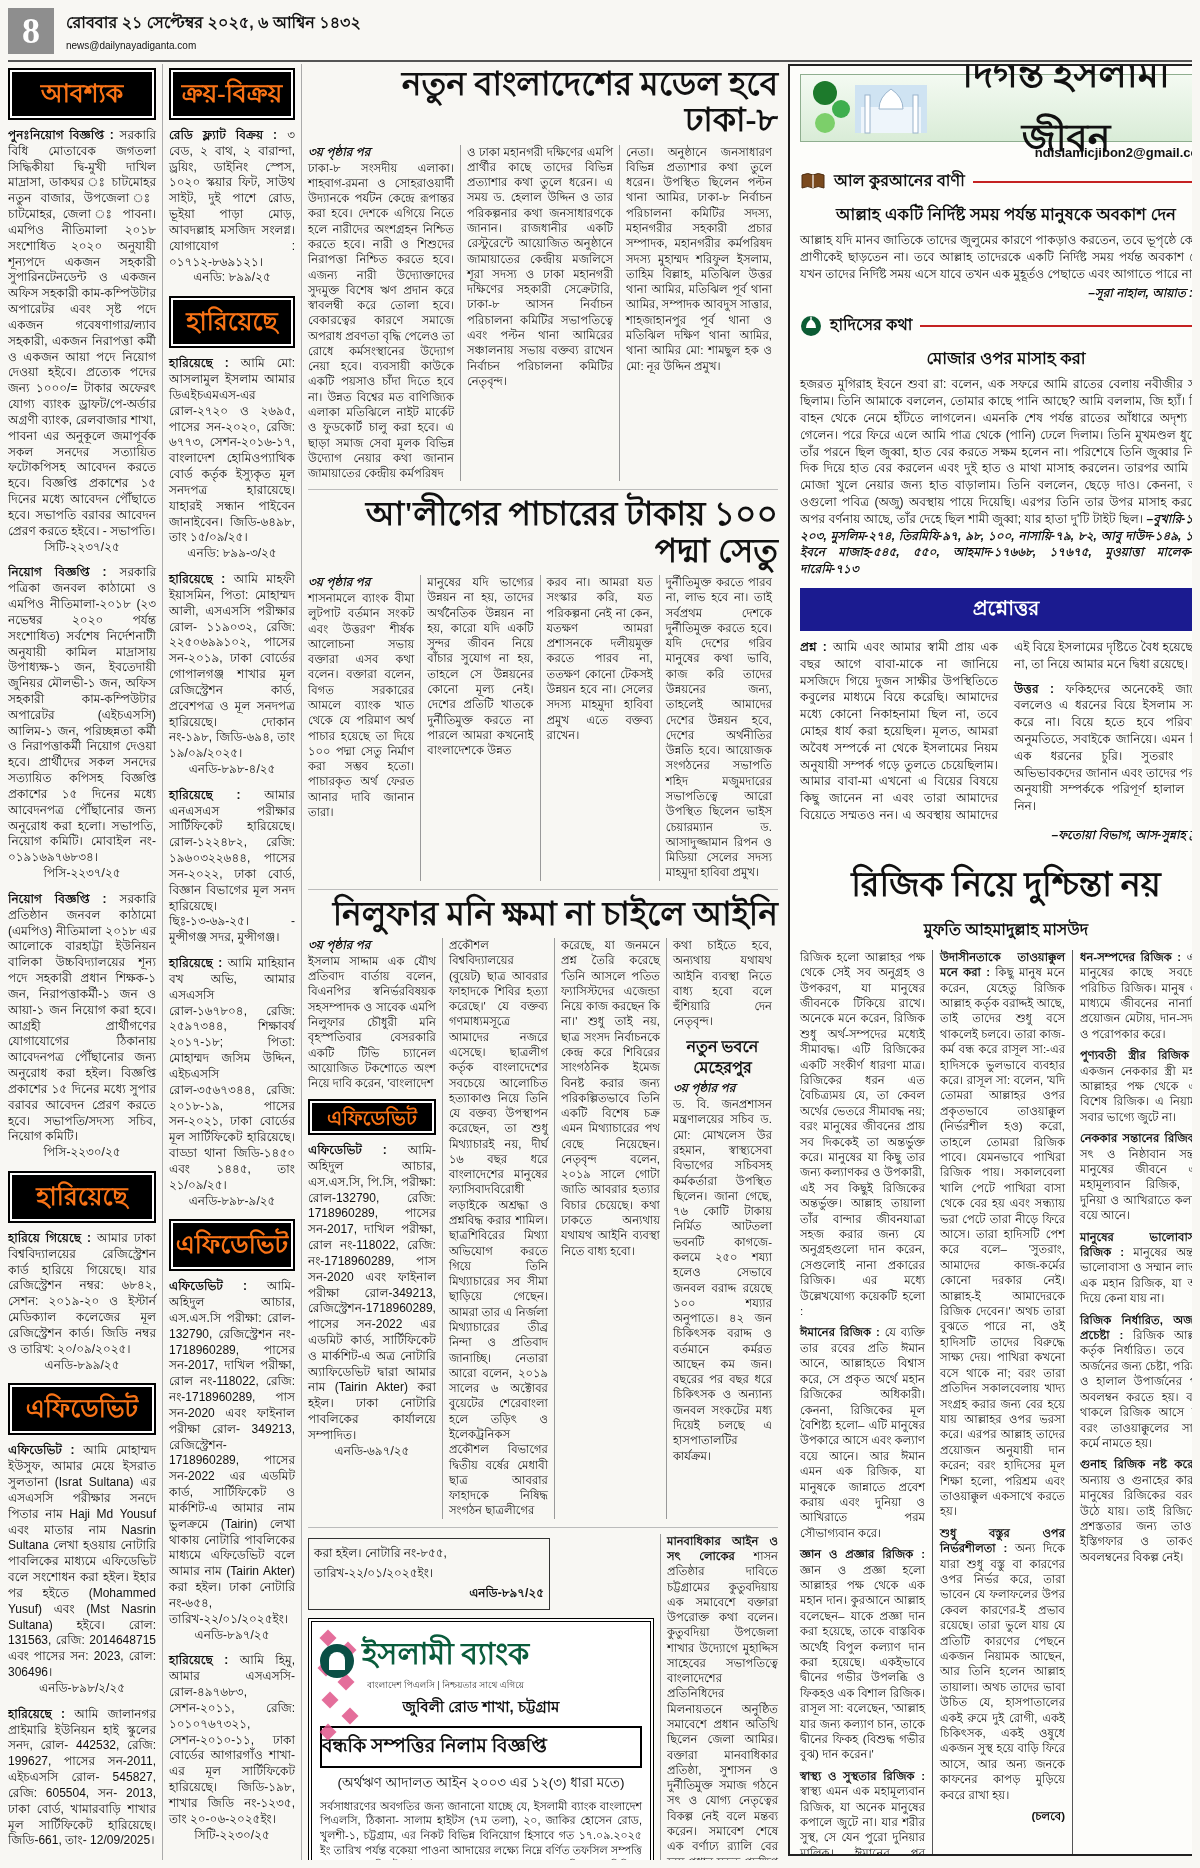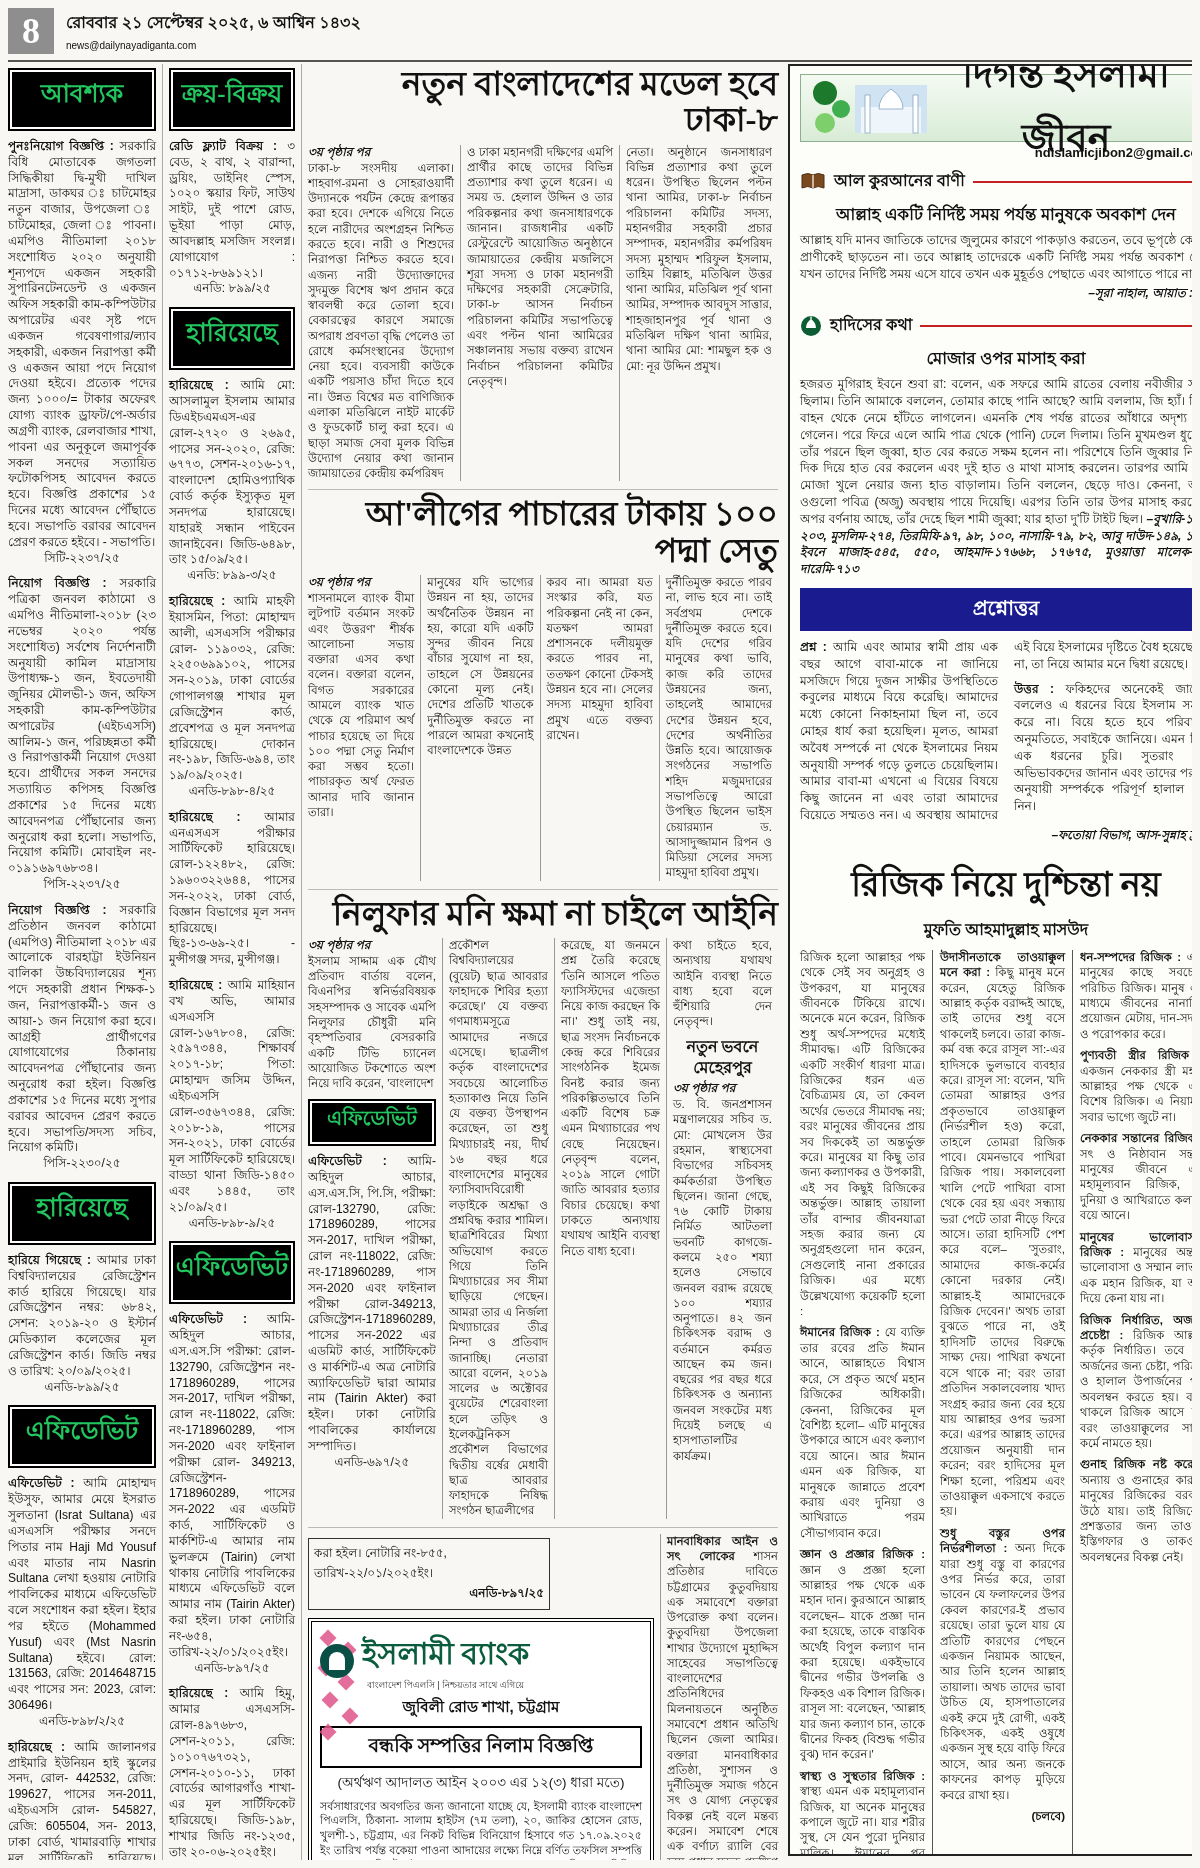--- a/index.html
+++ b/index.html
@@ -20,22 +20,22 @@
   .brand .wave{position:absolute;left:8px;top:16px;width:120px;height:10px;}
   .brand-text{position:relative;font-size:40px;font-weight:bold;font-family:"Liberation Serif",serif;letter-spacing:1px;}
 
   
   .main{display:flex;gap:0;margin-top:2px;height:1796px;overflow:hidden;}
   .colA{width:148px;flex:none;padding-right:6px;}
   .colB{width:126px;flex:none;border-left:1px solid #aaa;padding:0 6px;}
   .mid {width:470px;flex:none;border-left:1px solid #aaa;padding:0 6px;}
   .islam{width:436px;flex:none;margin-left:4px;}
 
-  .banner{background:#000;color:#22c55e;text-align:center;font-weight:bold;font-size:25px;
-          padding:4px 0 12px;border:2px solid #000;box-shadow:inset 0 0 0 2px #fff;
+  .banner{background:#000;color:#f97316;text-align:center;font-weight:bold;font-size:25px;
+          padding:4px 0 1px;border:2px solid #000;box-shadow:inset 0 0 0 2px #fff;
           margin:4px 0 8px;font-family:"Liberation Serif",serif;}
   .entry{font-size:12px;line-height:1.32;text-align:justify;margin-bottom:10px;}
   .entry .tail{display:block;text-align:center;font-weight:normal;}
 
   
   .headline{font-size:33px;font-weight:bold;text-align:right;margin:2px 0 6px;
             font-family:"Liberation Serif",serif;line-height:1.1;}
   .note{font-weight:bold;font-style:italic;font-size:12px;margin:0 0 2px;}
   .artblock{border-bottom:1px solid #bbb;padding-bottom:8px;margin-bottom:6px;}
   .row4{display:flex;}
@@ -55,21 +55,21 @@
   .bank{border:4px double #000;padding:8px;position:relative;background:#fff;min-height:880px;box-sizing:border-box;}
   .bank-deco{position:absolute;left:4px;top:6px;opacity:.85;}
   .bank-head{text-align:center;position:relative;}
   .bank-brandrow{display:flex;align-items:center;justify-content:flex-start;gap:8px;}
   .bank-logo{width:34px;height:34px;border-radius:50%;background:#0a4f45;position:relative;flex:none;}
   .bank-logo:after{content:"";position:absolute;left:9px;top:8px;width:16px;height:18px;background:#fff;
                    border-radius:8px 8px 0 0;}
   .bank-name{font-size:30px;font-weight:bold;color:#0a5c3c;font-family:"Liberation Serif",serif;}
   .bank-sub{font-size:9px;color:#333;margin-top:-3px;}
   .bank-branch{font-size:15px;font-weight:bold;margin-top:2px;}
-  .bank-title{border:2px solid #000;font-weight:bold;text-align:center;font-size:19px;
+  .bank-title{border:2px solid #000;font-weight:bold;font-size:19px;
               padding:3px 0;margin:6px 0 4px;font-family:"Liberation Serif",serif;}
   .bank-law{text-align:center;font-weight:normal;font-size:13.5px;margin-bottom:4px;}
   .bank-body{font-size:11px;line-height:1.34;text-align:justify;}
 
   
   .islam-box{border:2px solid #222;padding:8px 10px;height:1792px;box-sizing:border-box;
              overflow:hidden;background:#fdfdfa;}
   .islam-head{border:1px solid #8fae8f;background:linear-gradient(#f4faf2,#d9ecd7);
               position:relative;height:66px;display:flex;align-items:center;padding:0 10px;}
   .islam-logo{width:120px;height:58px;flex:none;position:relative;}

